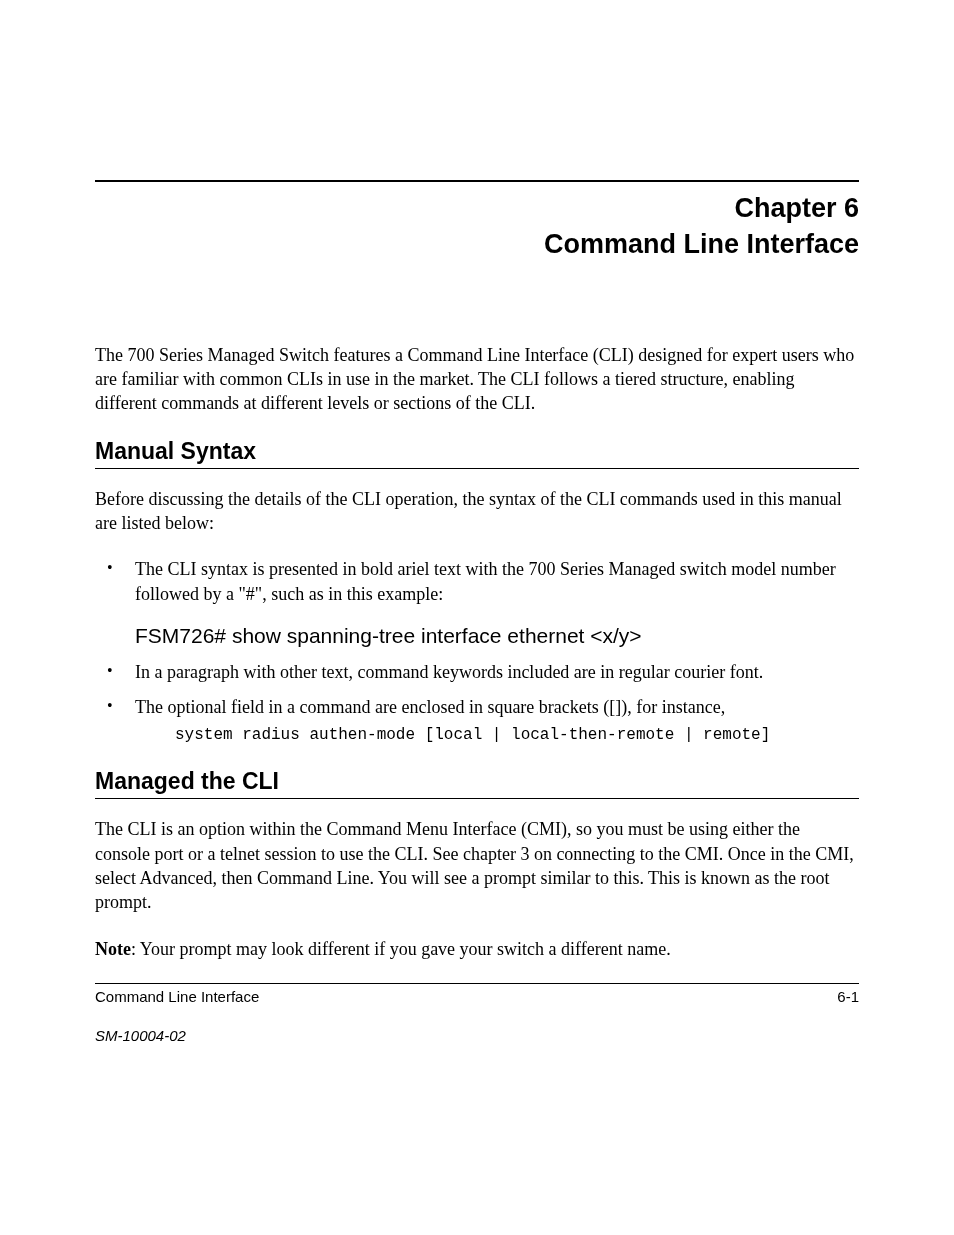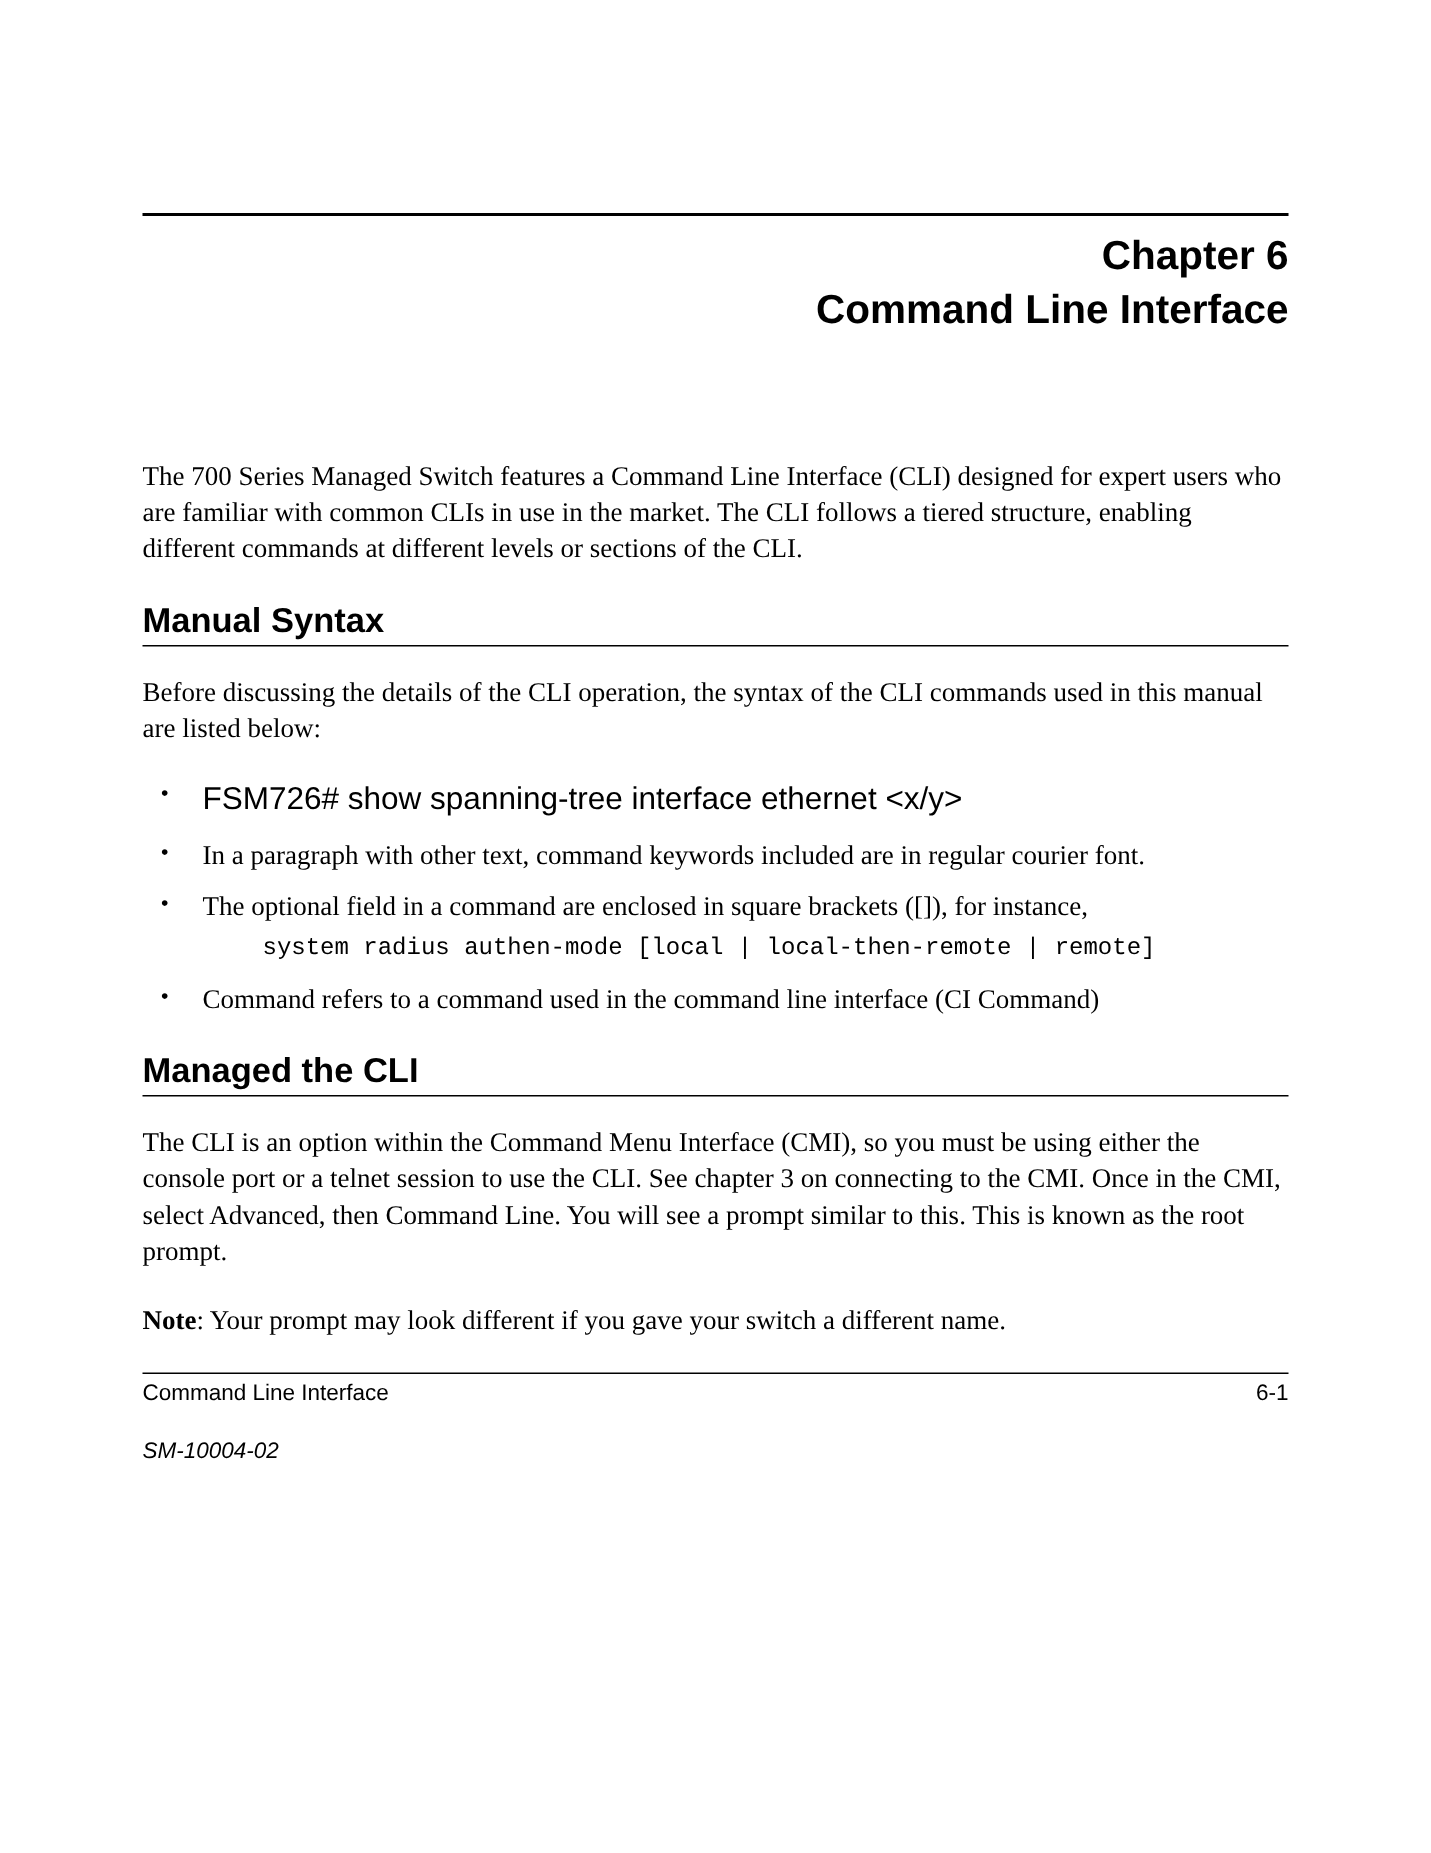--- a/index.html
+++ b/index.html
@@ -6,21 +6,21 @@
     margin: 0;
     padding: 0;
     background: #ffffff;
     font-family: "Times New Roman", Times, serif;
     color: #000;
   }
   .page {
     width: 954px;
     height: 1235px;
     box-sizing: border-box;
-    padding: 57px 95px 60px 95px;
+    padding: 95px 95px 60px 95px;
     position: relative;
   }
   .top-rule {
     border-top: 2px solid #000;
     margin-top: 85px;
     margin-bottom: 8px;
   }
   .chapter-title {
     font-family: Arial, Helvetica, sans-serif;
     font-weight: bold;
@@ -112,28 +112,28 @@
   </div>
 
   <p class="body-text">The 700 Series Managed Switch features a Command Line Interface (CLI) designed for expert users who are familiar with common CLIs in use in the market. The CLI follows a tiered structure, enabling different commands at different levels or sections of the CLI.</p>
 
   <div class="section-heading">Manual Syntax</div>
 
   <p class="body-text">Before discussing the details of the CLI operation, the syntax of the CLI commands used in this manual are listed below:</p>
 
   <ul class="bullets">
     <li>
+      <span>The CLI syntax is presented in bold ariel text with the 700 Series Managed switch model number followed by a "#", such as in this example:</span>
       <span class="cli-bold">FSM726# show spanning-tree interface ethernet &lt;x/y&gt;</span>
     </li>
     <li>In a paragraph with other text, command keywords included are in regular courier font.</li>
     <li>
       <span>The optional field in a command are enclosed in square brackets ([]), for instance,</span>
       <span class="mono">system radius authen-mode [local | local-then-remote | remote]</span>
     </li>
-    <li>Command refers to a command used in the command line interface (CI Command)</li>
   </ul>
 
   <div class="section-heading">Managed the CLI</div>
 
   <p class="body-text">The CLI is an option within the Command Menu Interface (CMI), so you must be using either the console port or a telnet session to use the CLI.  See chapter 3 on connecting to the CMI.  Once in the CMI, select Advanced, then Command Line.  You will see a prompt similar to this. This is known as the root prompt.</p>
 
 
   <p class="body-text">
     <span class="note-label">Note</span><span>: Your prompt may look different if you gave your switch a different name.</span>
   </p>

